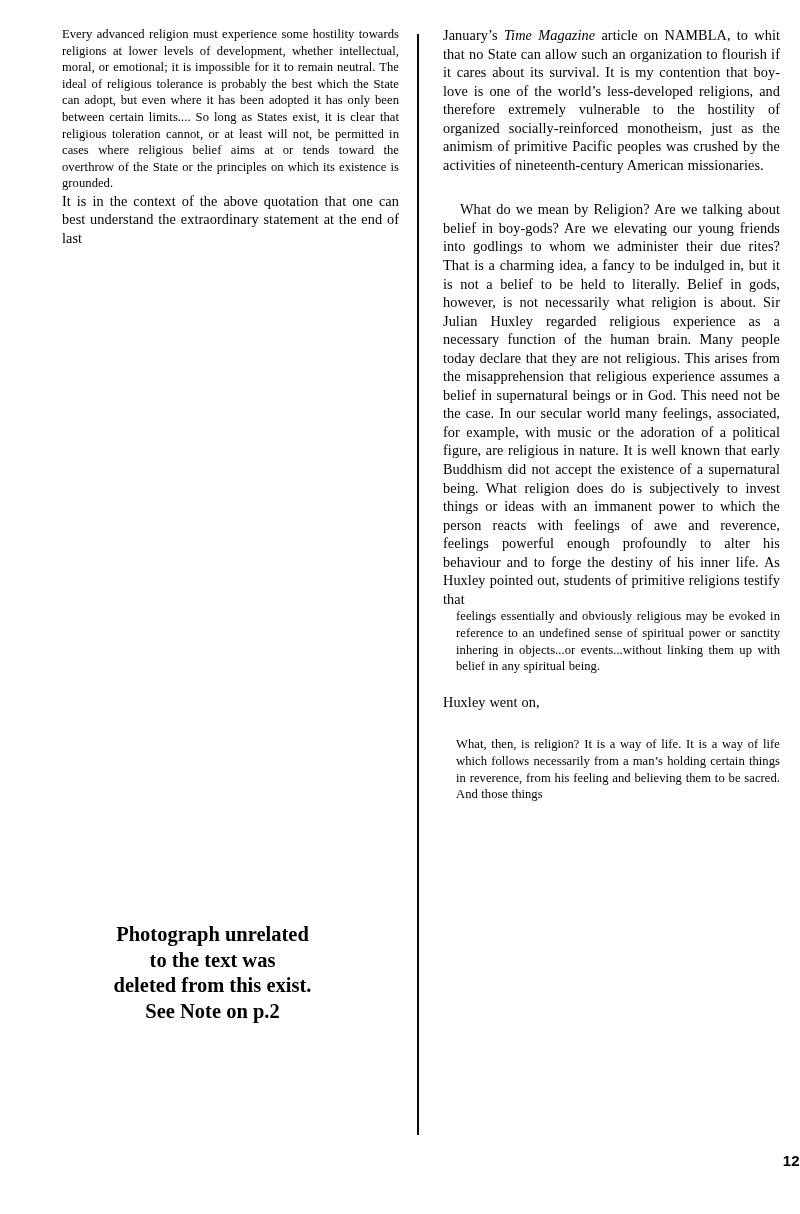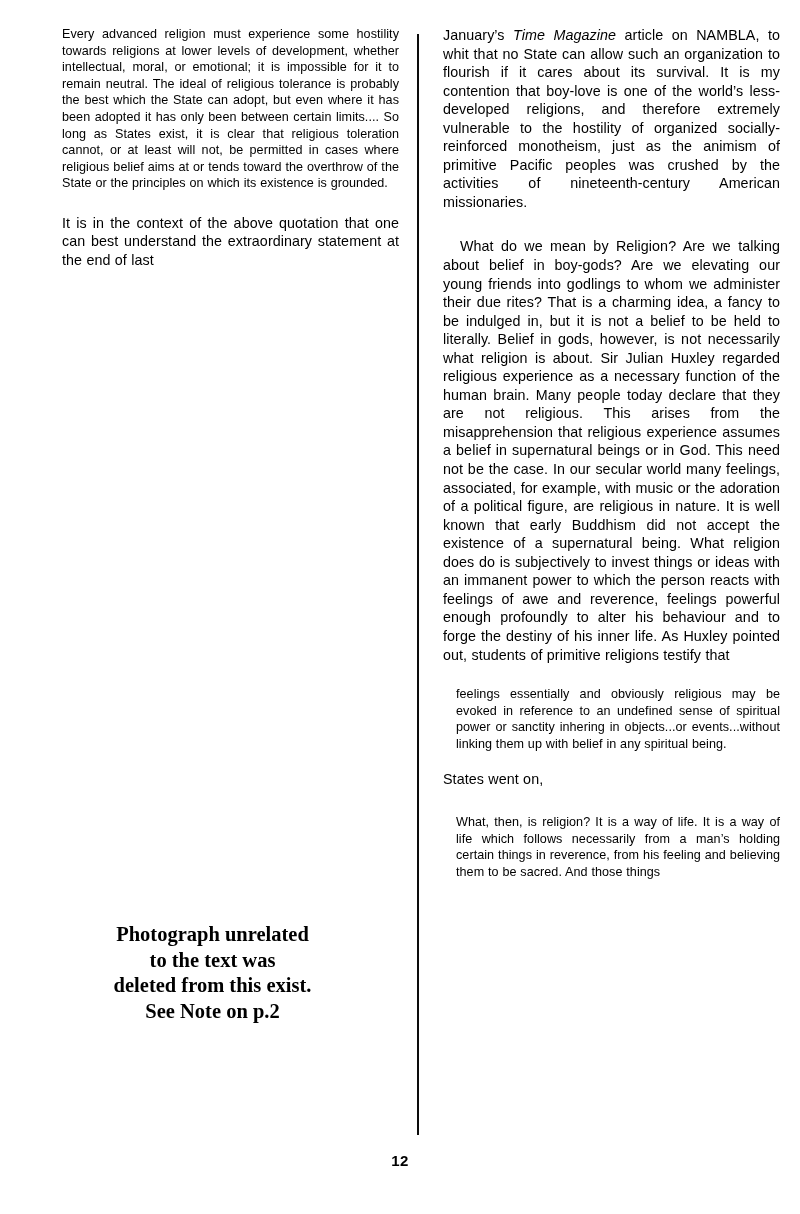--- a/index.html
+++ b/index.html
@@ -45,20 +45,21 @@
   .col-right { left: 443px; }
 
   
   p {
     margin: 0;
     text-align: justify;
     text-justify: inter-word;
     -webkit-hyphens: none;
     hyphens: none;
     word-spacing: 0.02em;
+    font-family: Liberation Serif, serif;
   }
 
   .body-text {
     font-size: 14.3px;
     line-height: 18.55px;
     letter-spacing: 0.005em;
   }
   .body-text + .body-text {
     text-indent: 17px;
     margin-top: 26px;
@@ -75,21 +76,21 @@
   
   .blockquote {
     font-size: 12.6px;
     line-height: 16.6px;
     text-align: justify;
     margin-left: 13px;
     width: 324px;
     letter-spacing: 0.004em;
   }
 
-  .gap-before-lg { margin-top: 22px; }
+  .gap-before-lg { }
   .gap-before-md { margin-top: 18px; }
   .gap-before-sm { margin-top: 25px; }
 
   .ital { font-style: italic; }
 
   
   .photo-note {
     position: absolute;
     left: 44px;
     top: 922px;
@@ -102,21 +103,21 @@
     color: #000000;
   }
   .photo-note .line { display: block; }
 
   
   .folio {
     position: absolute;
     left: 0;
     top: 1152px;
     width: 800px;
-    text-align: center;
+    text-align: right;
     font-size: 15px;
     font-weight: bold;
     letter-spacing: 0.02em;
   }
 </style>
 </head>
 <body>
 
 <div class="page">
 
@@ -138,21 +139,21 @@
   </div>
 
   <div class="col col-right">
 
     <p class="body-text"><span>January’s </span><span class="ital">Time Magazine</span><span> article on NAMBLA, to whit that no State can allow such an organization to flourish if it cares about its survival. It is my contention that boy-love is one of the world’s less-developed religions, and therefore extremely vulnerable to the hostility of organized socially-reinforced monotheism, just as the animism of primitive Pacific peoples was crushed by the activities of nineteenth-century American missionaries.</span></p>
 
     <p class="body-text">What do we mean by Religion? Are we talking about belief in boy-gods? Are we elevating our young friends into godlings to whom we administer their due rites? That is a charming idea, a fancy to be indulged in, but it is not a belief to be held to literally. Belief in gods, however, is not necessarily what religion is about. Sir Julian Huxley regarded religious experience as a necessary function of the human brain. Many people today declare that they are not religious. This arises from the misapprehension that religious experience assumes a belief in supernatural beings or in God. This need not be the case. In our secular world many feelings, associated, for example, with music or the adoration of a political figure, are religious in nature. It is well known that early Buddhism did not accept the existence of a supernatural being. What religion does do is subjectively to invest things or ideas with an immanent power to which the person reacts with feelings of awe and reverence, feelings powerful enough profoundly to alter his behaviour and to forge the destiny of his inner life. As Huxley pointed out, students of primitive religions testify that</p>
 
     <p class="blockquote gap-before-lg">feelings essentially and obviously religious may be evoked in reference to an undefined sense of spiritual power or sanctity inhering in objects...or events...without linking them up with belief in any spiritual being.</p>
 
-    <p class="body-text gap-before-md">States went on,</p>
+    <p class="body-text gap-before-md">Huxley went on,</p>
 
     <p class="blockquote gap-before-sm">What, then, is religion? It is a way of life. It is a way of life which follows necessarily from a man’s holding certain things in reverence, from his feeling and believing them to be sacred. And those things</p>
 
   </div>
 
   <div class="folio">12</div>
 
 </div>
 
 </body></html>

